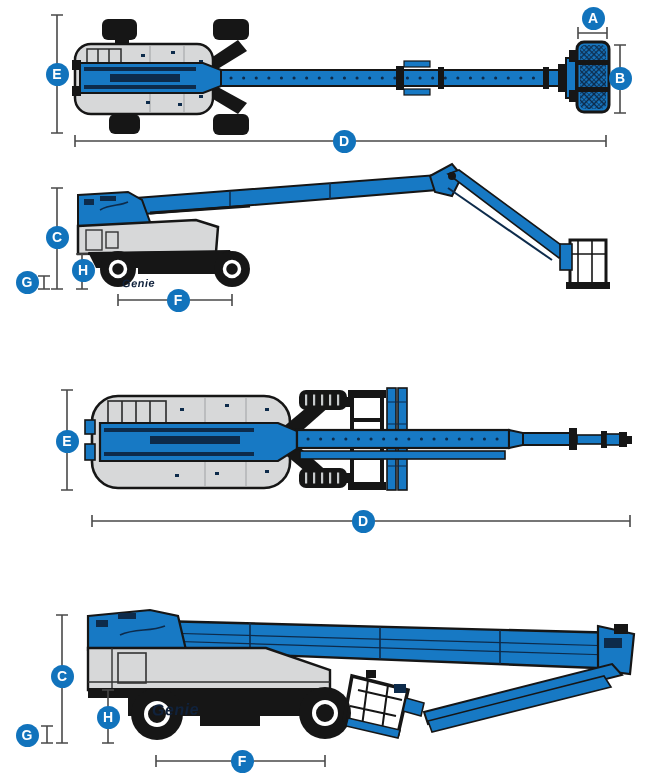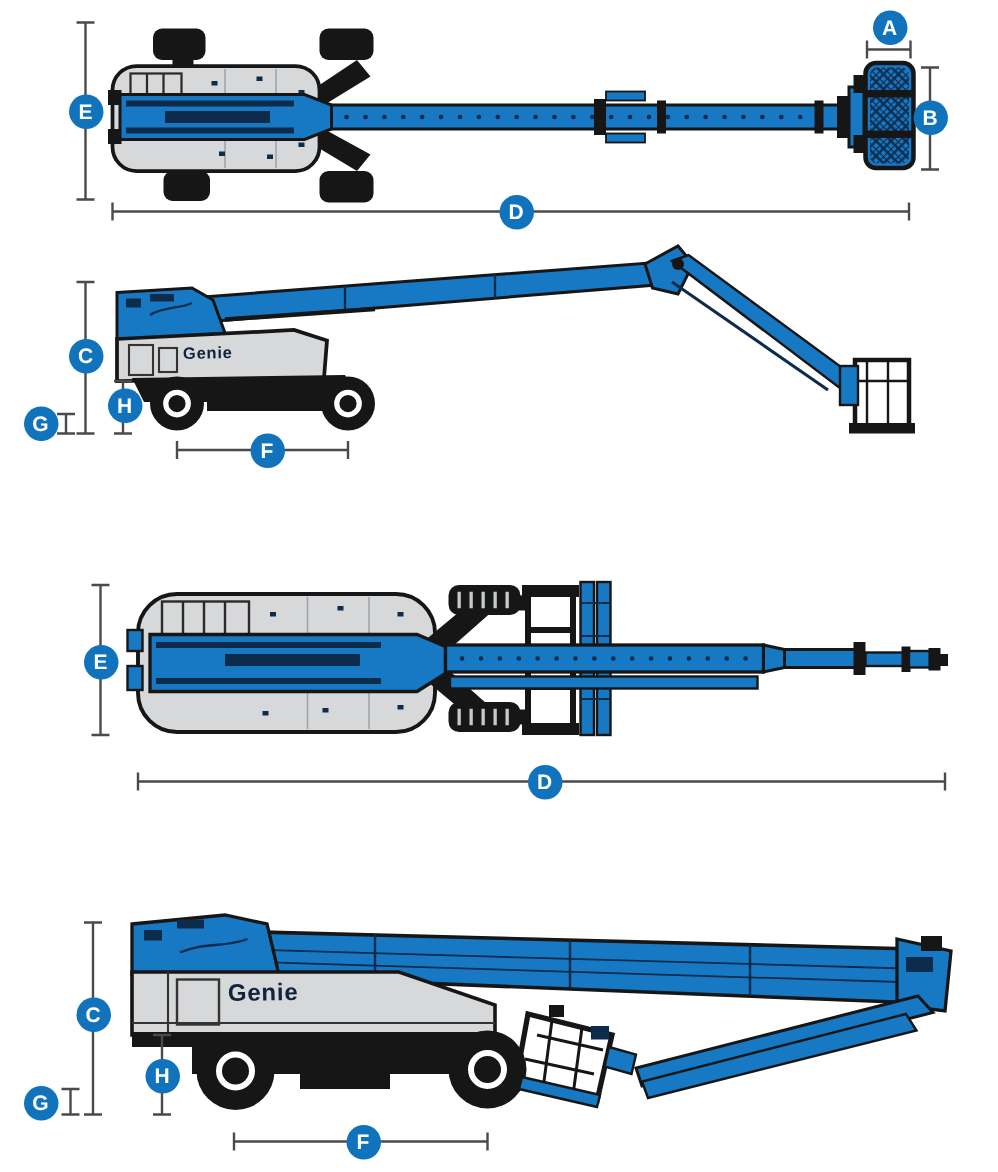--- a/index.html
+++ b/index.html
@@ -23,22 +23,22 @@
   .dln{stroke:#333333;stroke-width:1.4;}
   .dim{stroke:var(--dim_line);stroke-width:1.6;fill:none;}
   .dots{stroke:var(--dark_navy);stroke-width:3;stroke-linecap:round;stroke-dasharray:0.1 12.5;fill:none;}
   .tread{stroke:#C7CACC;stroke-width:11;stroke-dasharray:2.2 5.8;}
   
   .dimlabel{position:absolute;width:23px;height:23px;border-radius:50%;
     background:var(--label_blue);color:var(--label_text);
     display:flex;align-items:center;justify-content:center;
     font-size:14px;font-weight:bold;line-height:1;user-select:none;}
   
-  .logo{position:absolute;color:#10223C;font-weight:bold;
-        letter-spacing:0.5px;transform:rotate(-1deg);}
+  .logo{position:absolute;color:#10223C;font-weight:bold;font-style:italic;
+        letter-spacing:0.5px;transform:rotate(-1deg);margin-top:47px;}
   .logo.small{font-size:11px;} .logo.big{font-size:16px;}
 </style>
 </head>
 <body>
 
 <div class="stage">
 
 <svg width="665" height="781" viewBox="0 0 665 781">
   <defs>
     <pattern id="mesh" width="7" height="7" patternUnits="userSpaceOnUse" patternTransform="rotate(45)">

